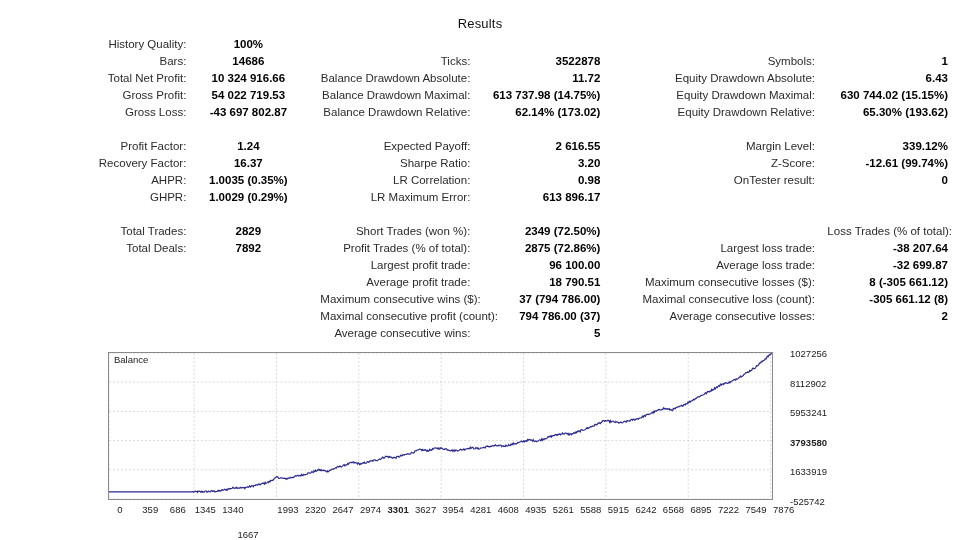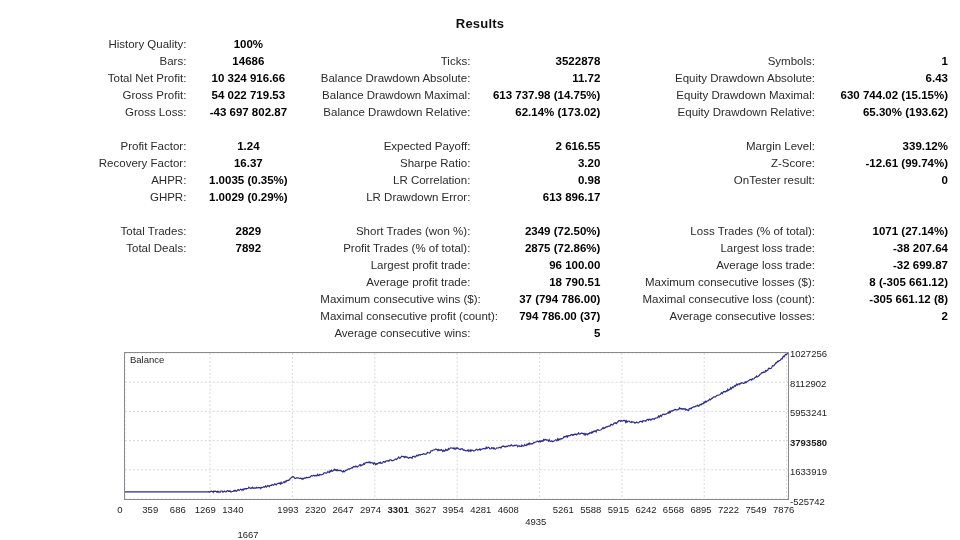--- a/index.html
+++ b/index.html
@@ -18,21 +18,21 @@
   }
   #report {
     width: 960px;
     height: 540px;
     position: relative;
     box-sizing: border-box;
   }
   .page-title {
     text-align: center;
     font-size: 13px;
-    font-weight: bold;
+    font-weight: normal;
     color: #111111;
     padding-top: 16px;
     letter-spacing: 0.2px;
   }
 
   
   .stats {
     position: absolute;
     top: 36px;
     left: 0;
@@ -81,21 +81,21 @@
   
   .chart-wrap {
     position: absolute;
     left: 0;
     top: 344px;
     width: 960px;
     height: 190px;
   }
   .chart-box {
     position: absolute;
-    left: 124px;
+    left: 108px;
     top: 8px;
     width: 665px;
     height: 148px;
     border: 1px solid #8a8a8a;
     background: #ffffff;
     box-sizing: border-box;
     overflow: hidden;
   }
   .chart-legend {
     position: absolute;
@@ -227,21 +227,21 @@
         </div>
         <div class="stat-row">
           <span class="stat-label">Sharpe Ratio:</span>
           <span class="stat-value">3.20</span>
         </div>
         <div class="stat-row">
           <span class="stat-label">LR Correlation:</span>
           <span class="stat-value">0.98</span>
         </div>
         <div class="stat-row">
-          <span class="stat-label">LR Drawdown Error:</span>
+          <span class="stat-label">LR Maximum Error:</span>
           <span class="stat-value">613 896.17</span>
         </div>
         <div class="stat-row spacer"></div>
         <div class="stat-row">
           <span class="stat-label">Short Trades (won %):</span>
           <span class="stat-value">2349 (72.50%)</span>
         </div>
         <div class="stat-row">
           <span class="stat-label">Profit Trades (% of total):</span>
           <span class="stat-value">2875 (72.86%)</span>
@@ -295,21 +295,20 @@
           <span class="stat-value">-12.61 (99.74%)</span>
         </div>
         <div class="stat-row">
           <span class="stat-label">OnTester result:</span>
           <span class="stat-value">0</span>
         </div>
         <div class="stat-row spacer"></div>
         <div class="stat-row spacer"></div>
         <div class="stat-row">
           <span class="stat-label">Loss Trades (% of total):</span>
-          <span class="stat-value">1071 (27.14%)</span>
         </div>
         <div class="stat-row">
           <span class="stat-label">Largest loss trade:</span>
           <span class="stat-value">-38 207.64</span>
         </div>
         <div class="stat-row">
           <span class="stat-label">Average loss trade:</span>
           <span class="stat-value">-32 699.87</span>
         </div>
         <div class="stat-row">
@@ -356,33 +355,33 @@
         <div class="y-tick" style="top: 30.6px;">8112902</div>
         <div class="y-tick" style="top: 60.2px;">5953241</div>
         <div class="y-tick" style="top: 89.8px; font-weight: bold;">3793580</div>
         <div class="y-tick" style="top: 119.4px;">1633919</div>
         <div class="y-tick" style="top: 149px;">-525742</div>
       </div>
     <div class="x-axis-labels">
         <div class="x-tick" style="left: 0px;">0</div>
         <div class="x-tick" style="left: 30.2503px;">359</div>
         <div class="x-tick" style="left: 57.8041px;">686</div>
-        <div class="x-tick" style="left: 85.358px;">1269</div>
+        <div class="x-tick" style="left: 85.358px;">1345</div>
         <div class="x-tick" style="left: 112.912px;">1340</div>
         <div class="x-tick" style="left: 128px; margin-top: 25px;">1667</div>
         <div class="x-tick" style="left: 167.935px;">1993</div>
         <div class="x-tick" style="left: 195.489px;">2320</div>
         <div class="x-tick" style="left: 223.043px;">2647</div>
         <div class="x-tick" style="left: 250.597px;">2974</div>
         <div class="x-tick" style="left: 278.151px; font-weight: bold;">3301</div>
         <div class="x-tick" style="left: 305.62px;">3627</div>
         <div class="x-tick" style="left: 333.174px;">3954</div>
         <div class="x-tick" style="left: 360.728px;">4281</div>
         <div class="x-tick" style="left: 388.282px;">4608</div>
-        <div class="x-tick" style="left: 415.836px; margin-top: 12px;">4935</div>
+        <div class="x-tick" style="left: 415.836px;">4935</div>
         <div class="x-tick" style="left: 443.305px;">5261</div>
         <div class="x-tick" style="left: 470.859px;">5588</div>
         <div class="x-tick" style="left: 498.413px;">5915</div>
         <div class="x-tick" style="left: 525.967px;">6242</div>
         <div class="x-tick" style="left: 553.436px;">6568</div>
         <div class="x-tick" style="left: 580.99px;">6895</div>
         <div class="x-tick" style="left: 608.544px;">7222</div>
         <div class="x-tick" style="left: 636.098px;">7549</div>
         <div class="x-tick" style="left: 663.652px;">7876</div>
       </div>

